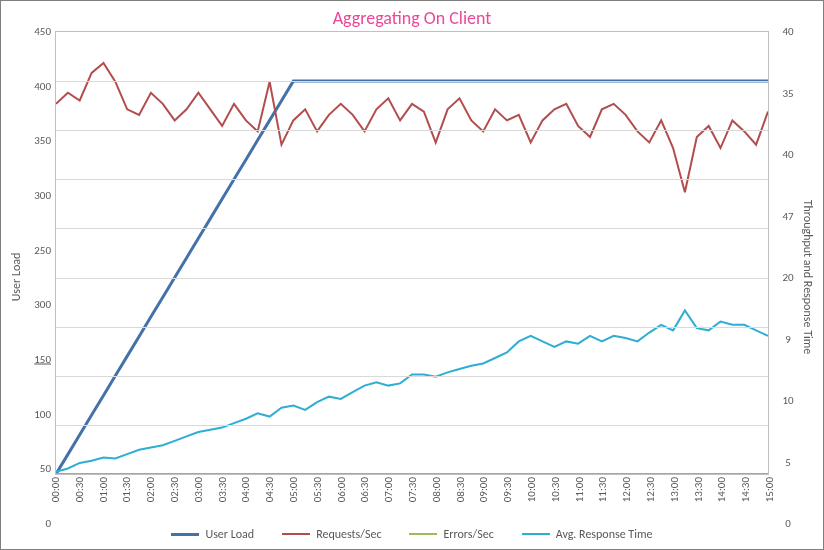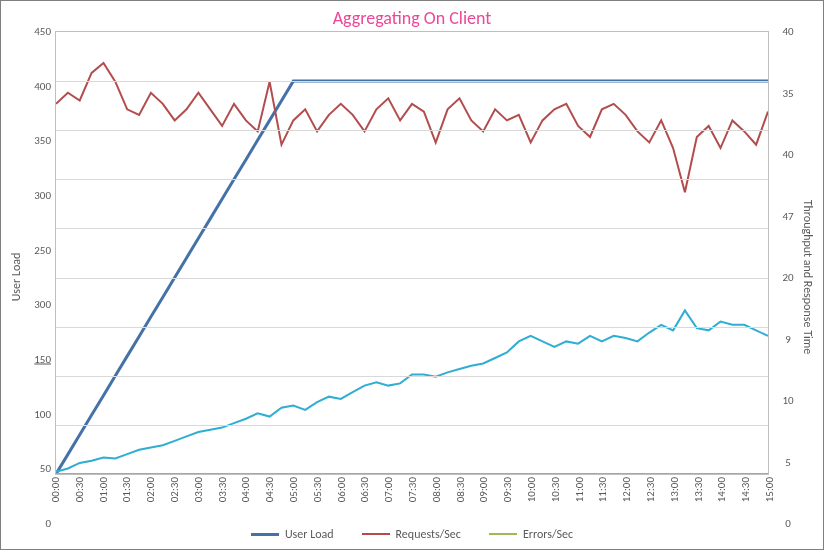--- a/index.html
+++ b/index.html
@@ -212,14 +212,18 @@
         <span>User Load</span>
       </div>
       <div class="item">
         <div class="swatch" style="background: rgb(179, 77, 77); height: 2px;"></div>
         <span>Requests/Sec</span>
       </div>
       <div class="item">
         <div class="swatch" style="background: rgb(155, 187, 89); height: 2px;"></div>
         <span>Errors/Sec</span>
       </div>
+      <div class="item">
+        <div class="swatch" style="background: rgb(47, 173, 211); height: 2px;"></div>
+        <span>Avg. Response Time</span>
+      </div>
     </div>
 </div>
 
 </body></html>

